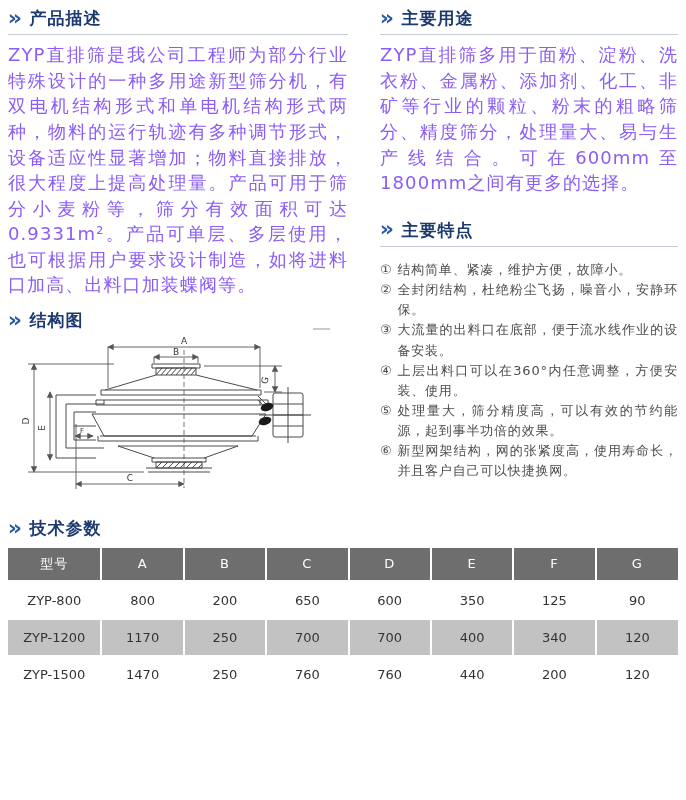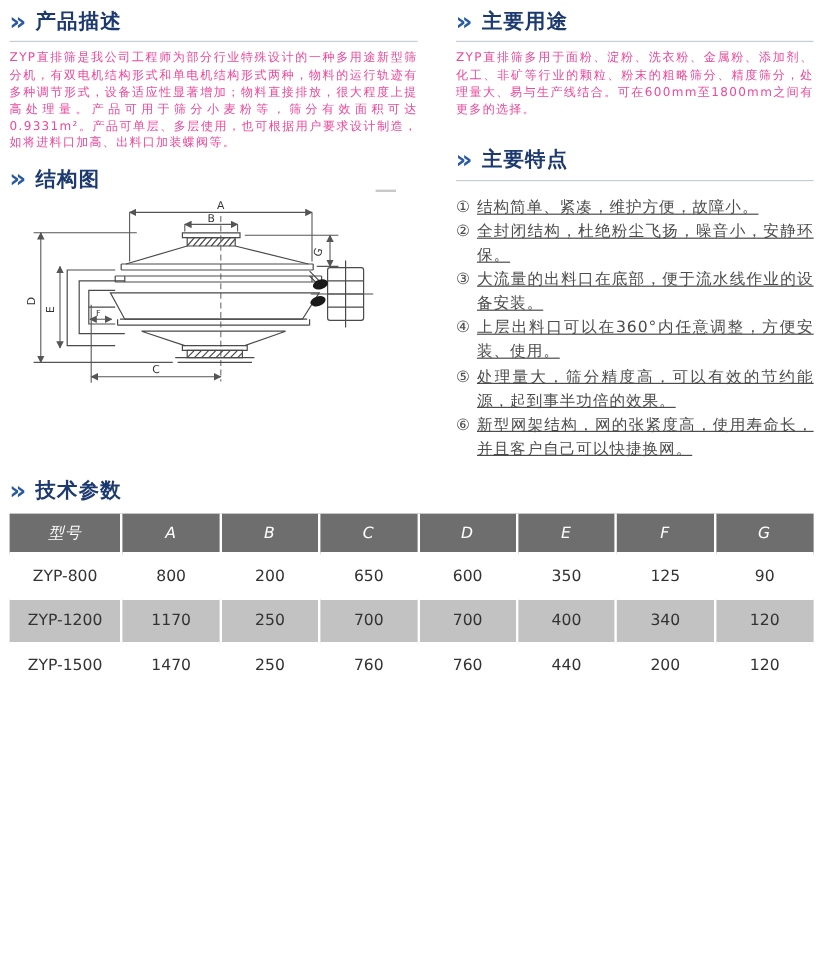--- a/index.html
+++ b/index.html
@@ -19,45 +19,44 @@
     font-size:17px; font-weight:bold; color:#1d3a70; letter-spacing:1px;
     line-height:1.2;
   }
   .chev {
     color:#2a5aa5; font-size:21px; font-weight:900; line-height:0.9;
     transform:scaleX(1.05); display:inline-block;
   }
   .rule { border-bottom:1px solid #c6cdd6; margin:6px 0 7px 0; }
 
   .body-text {
-    margin:0; font-size:10px; line-height:1.42; letter-spacing:1.1px;
-    text-align:justify; color:#ec4899;
+    margin:0; font-size:18px; line-height:1.42; letter-spacing:1.1px;
+    text-align:justify; color:#8b5cf6;
   }
 
   .sec-structure { margin-top:12px; position:relative; }
   .scan-dash { position:absolute; right:18px; top:18px; width:17px; border-top:2px solid #c9c9c9; }
   .diagram-wrap { margin-top:6px; }
   svg { display:block; }
 
   .sec-features { margin-top:24px; }
   .features { list-style:none; margin:13px 0 0 0; padding:0; font-size:13px; }
   .feature { display:flex; gap:5px; line-height:1.55; letter-spacing:0.8px; }
   .feature .num { flex:0 0 auto; }
-  .feature .ftext { text-align:justify;text-decoration:underline; }
+  .feature .ftext { text-align:justify; }
 
   .sec-params { margin-top:14px; }
   .params-table {
     width:100%; border-collapse:collapse; table-layout:fixed;
     margin-top:9px; font-size:13px;
   }
   .params-table th {
     background:#6e6e6e; color:#fff; font-weight:normal;
     height:30px; border-left:2px solid #fff; border-bottom:3px solid #fff;
     letter-spacing:1px;
-    font-style:italic;
   }
   .params-table th:first-child { border-left:none; width:13.5%; }
   .params-table td {
     text-align:center; height:33px; color:#333;
     border-left:2px solid #fff; border-top:2px solid #fff;
   }
   .params-table td:first-child { border-left:none; }
   .params-table tbody tr:nth-child(even) { background:#c2c2c2; }
 </style>
 </head>

